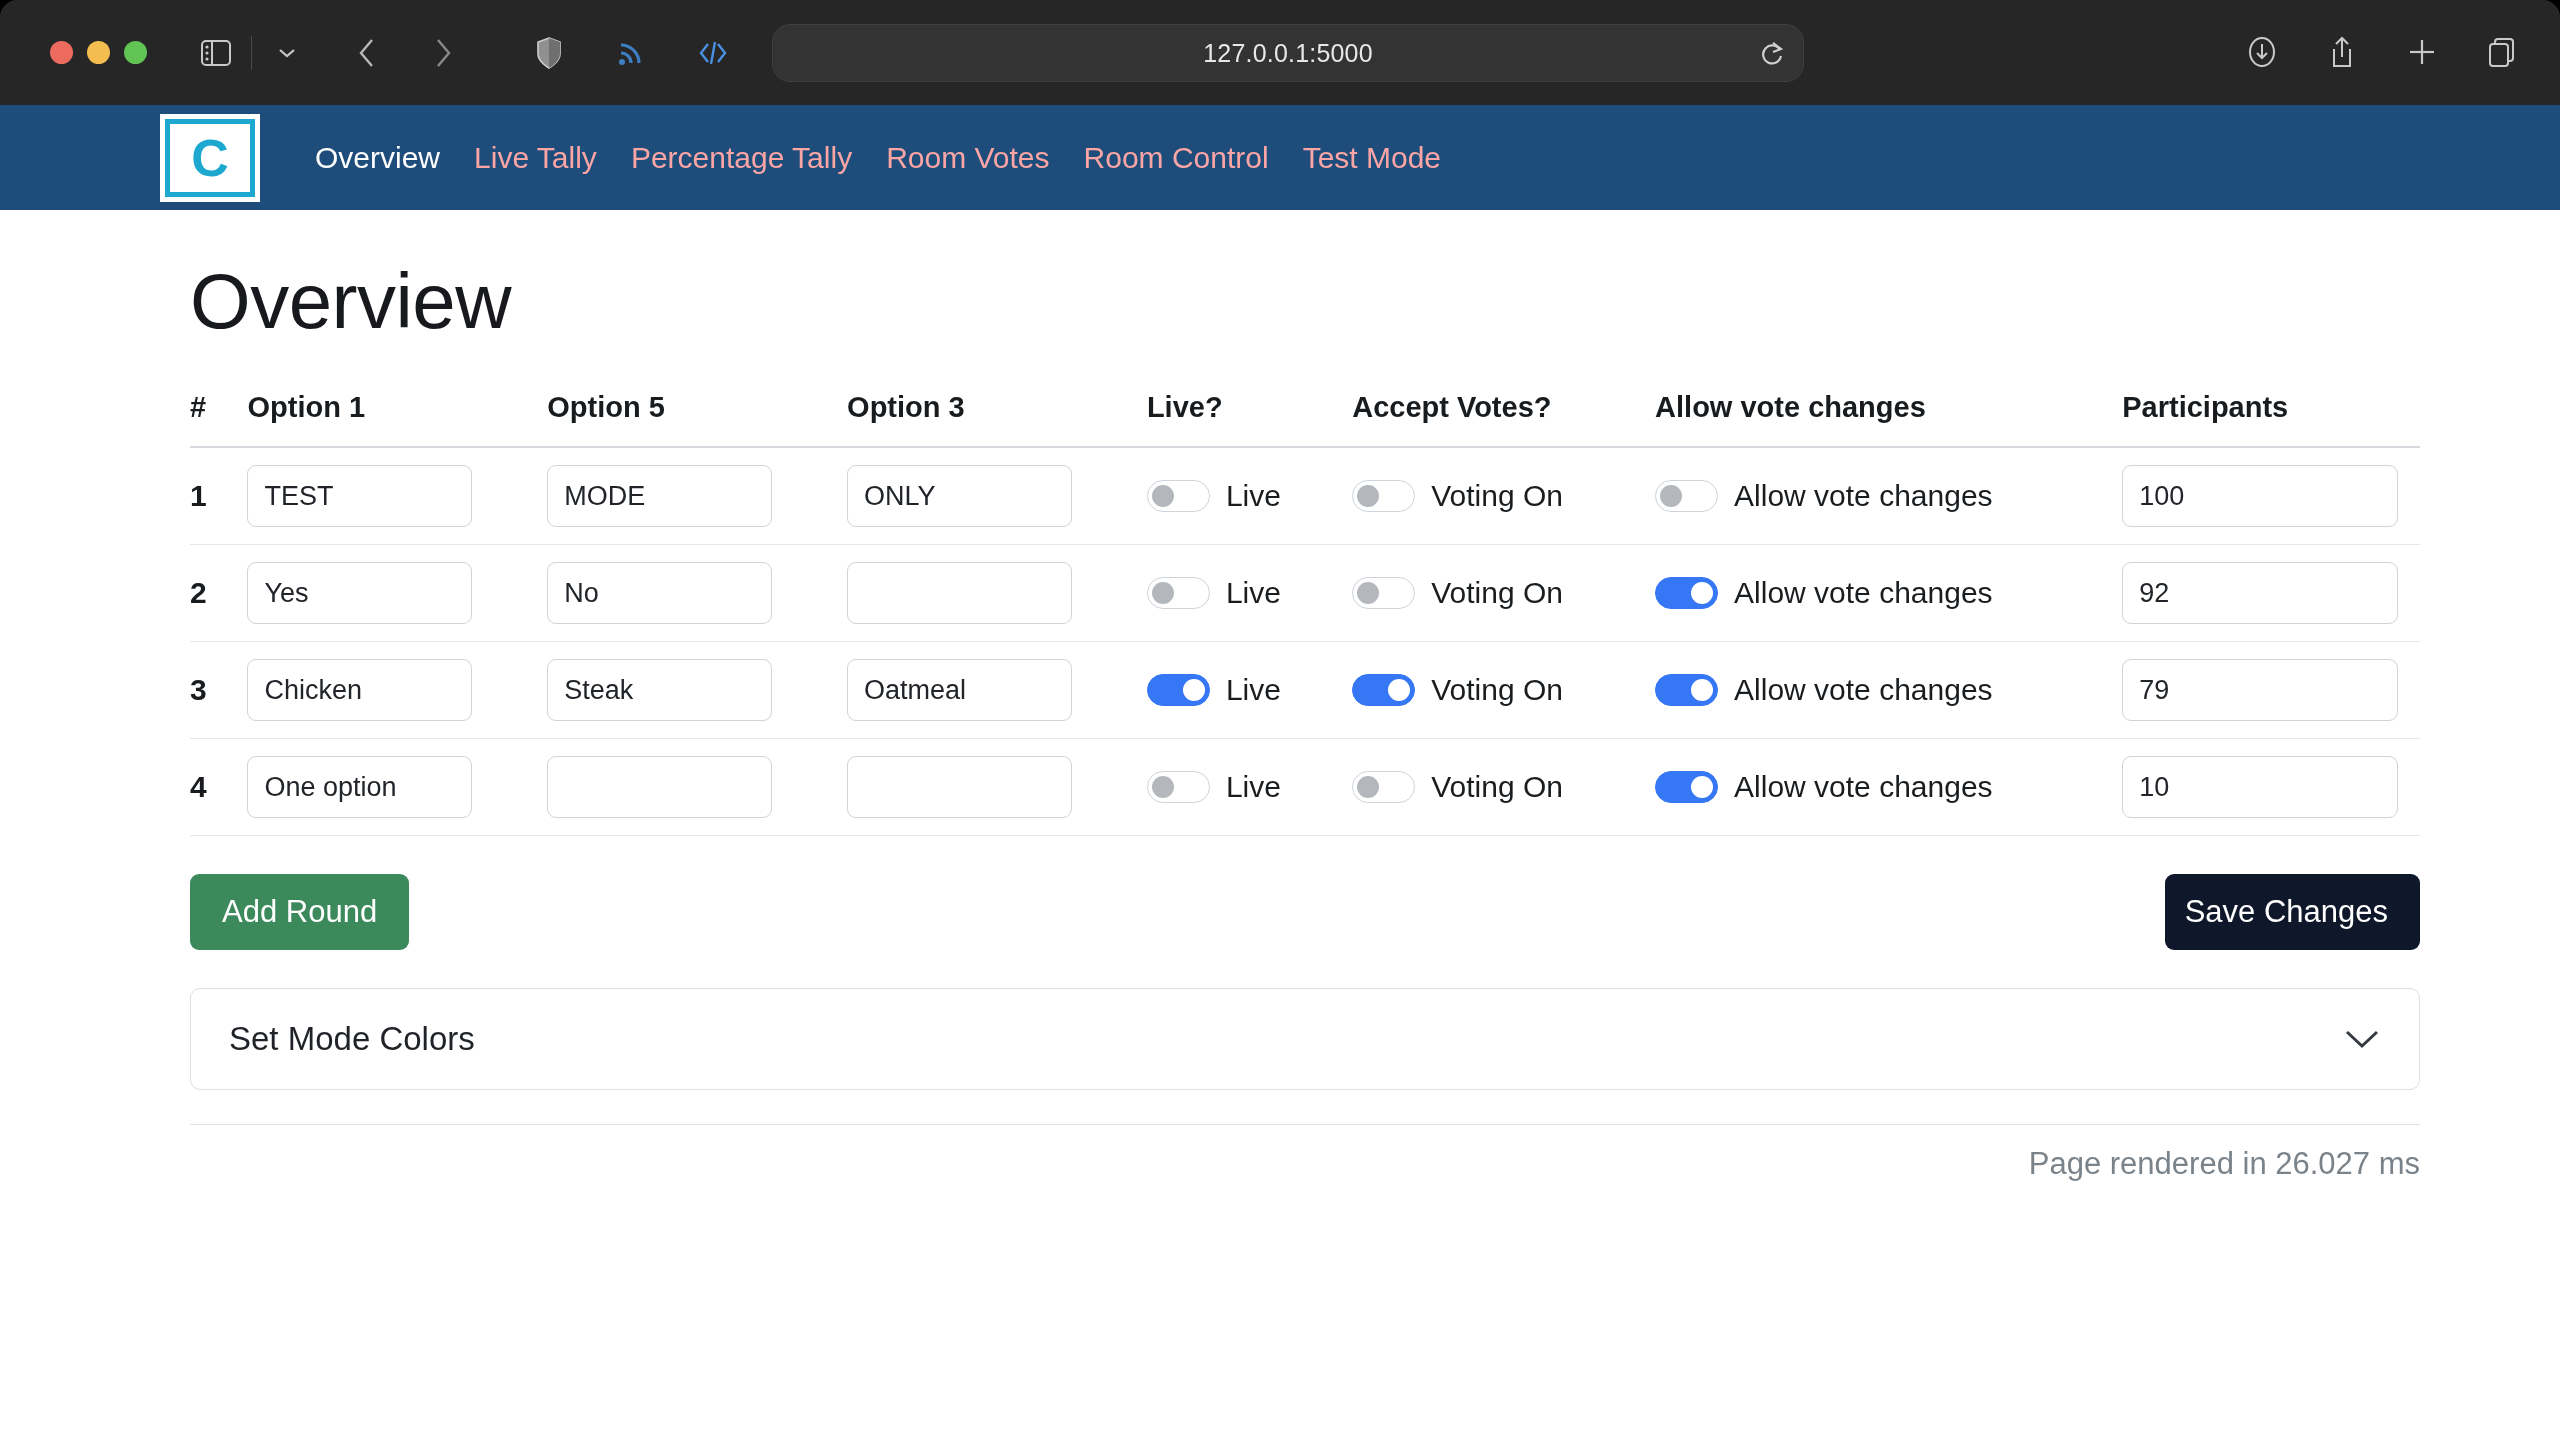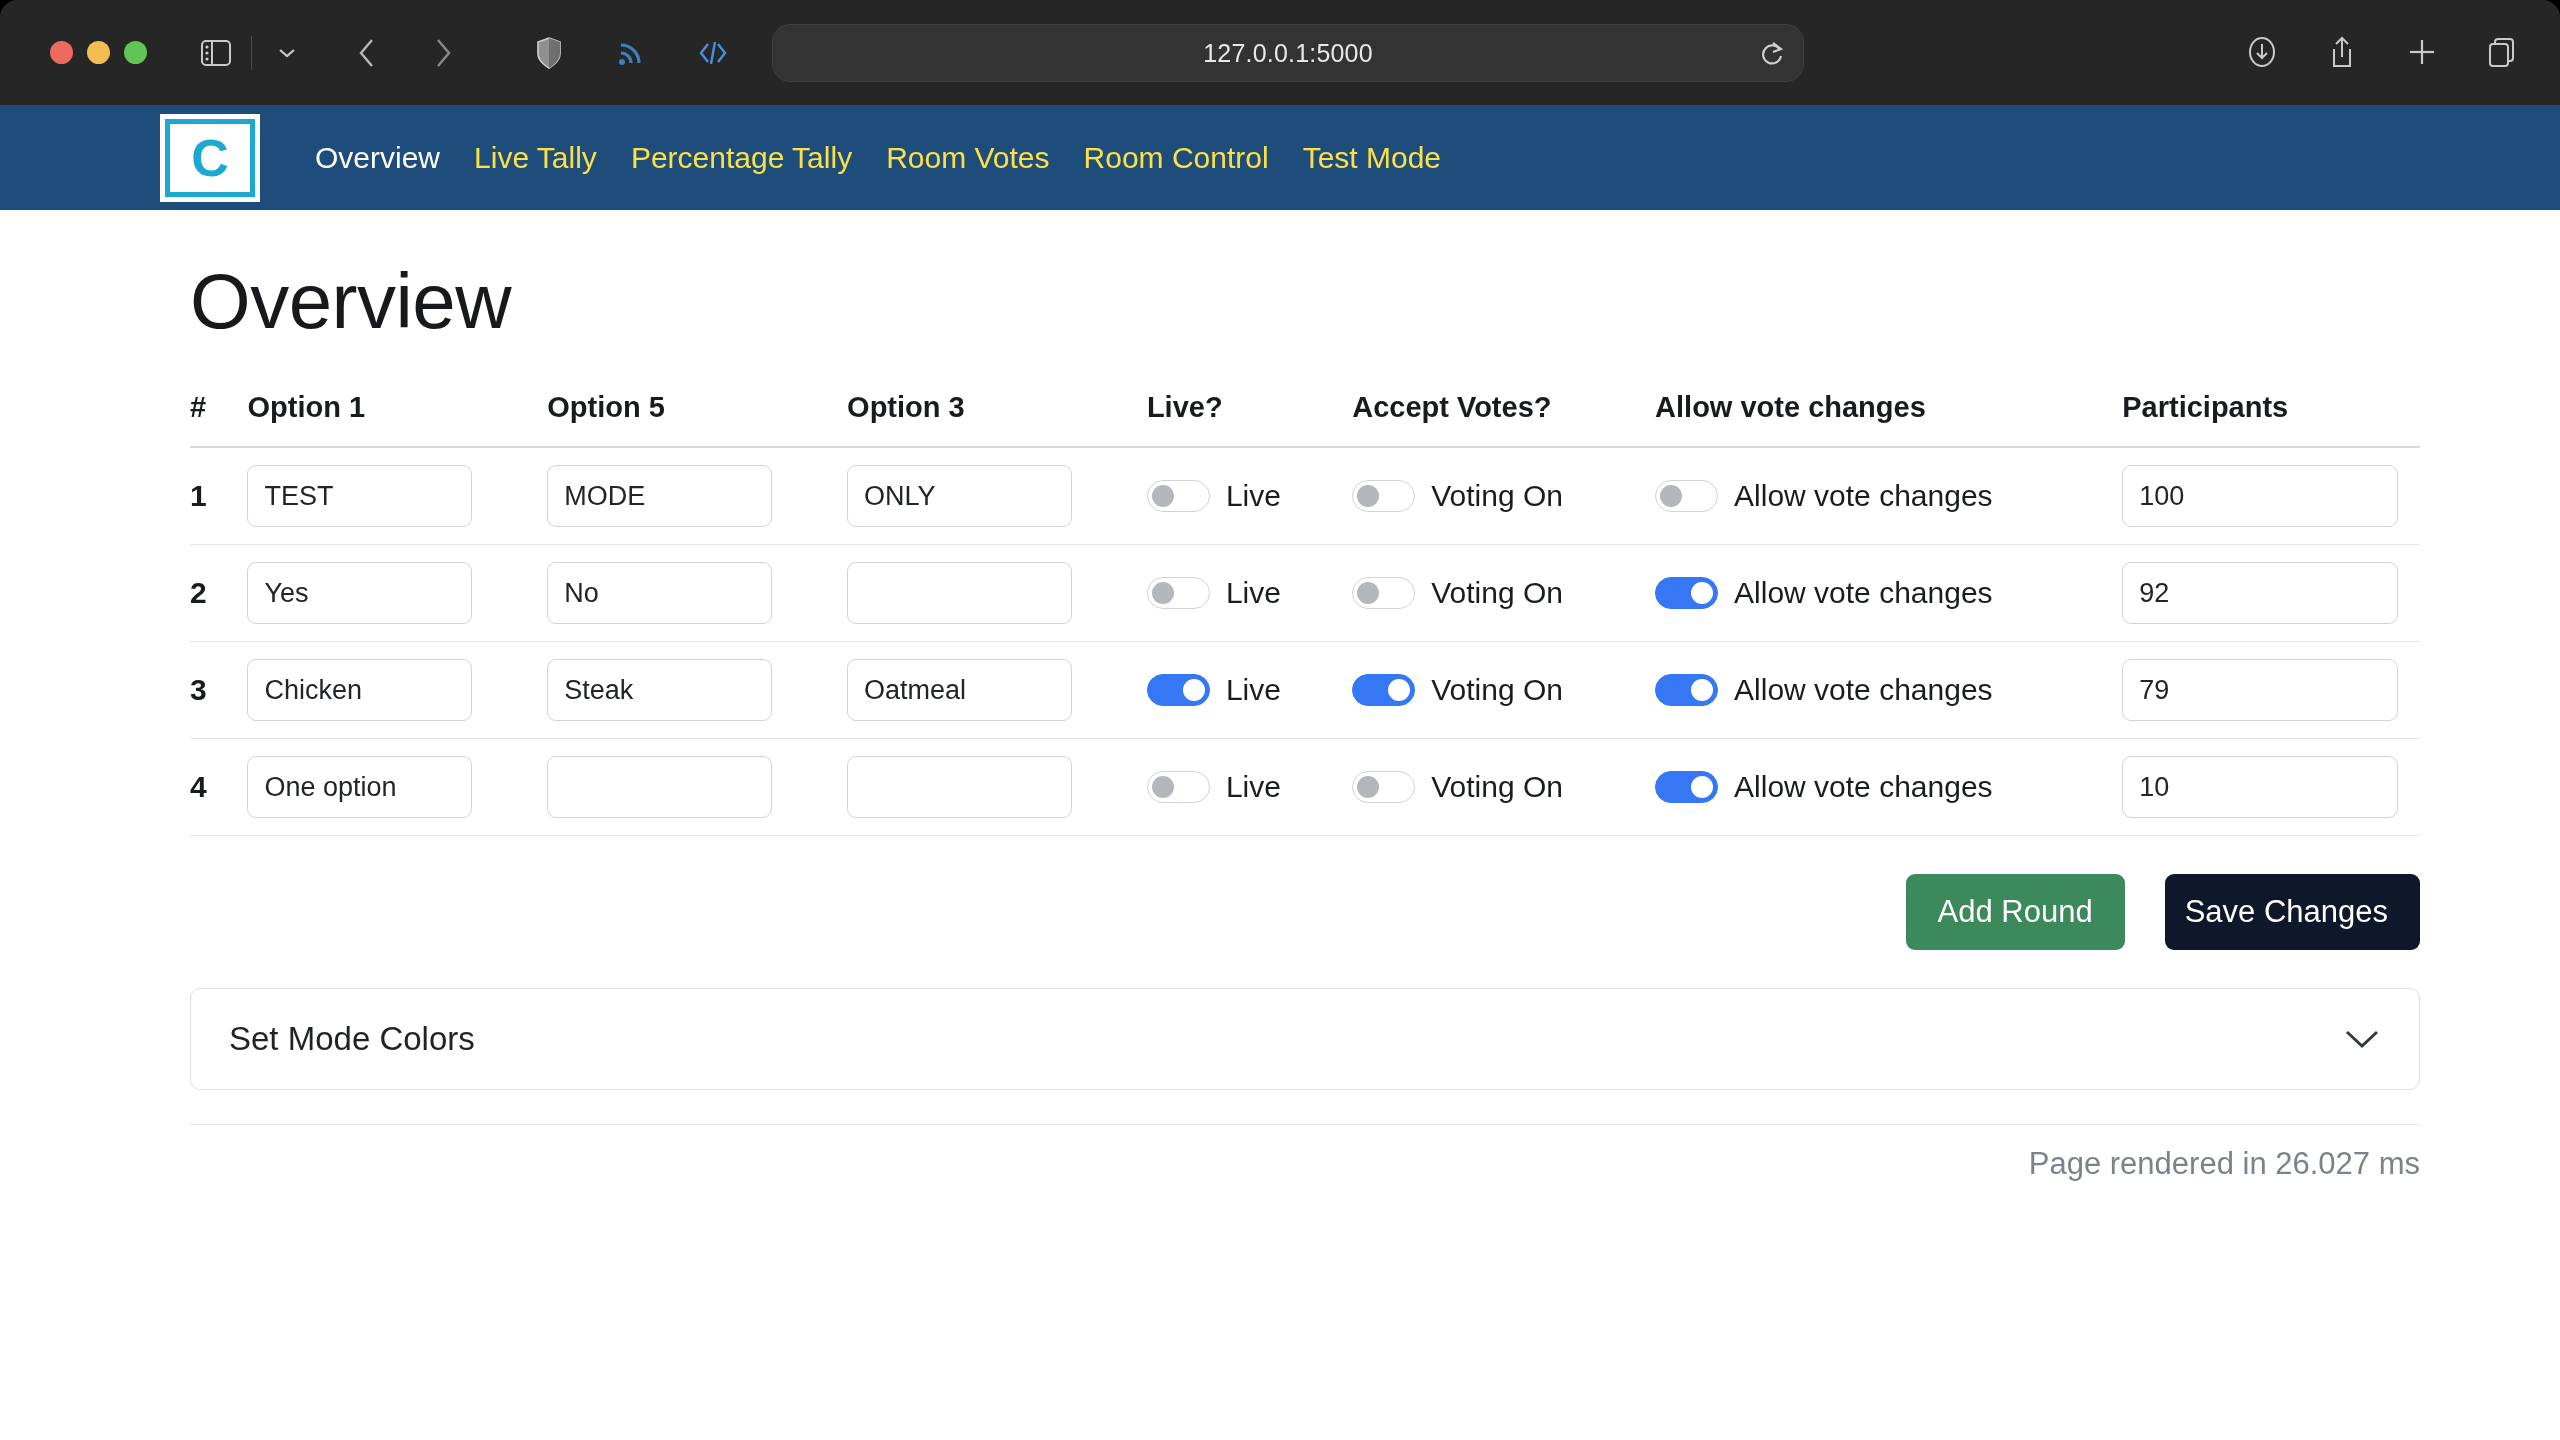--- a/index.html
+++ b/index.html
@@ -72,21 +72,21 @@
   .logo-inner{
     width:100%; height:100%;
     border: 5px solid #1ca8cf;
     background:#ffffff;
     display:flex; align-items:center; justify-content:center;
   }
   .logo-c { color:#1ca8cf; font-size:52px; font-weight:bold; line-height:1; font-family:"Liberation Sans", sans-serif;}
 
   .navlinks { display:flex; align-items:center; gap:0; }
   .navlink {
-    color:#fde047; font-size:30px; padding: 0 17px; text-decoration:none; white-space:nowrap;
+    color:#fca5a5; font-size:30px; padding: 0 17px; text-decoration:none; white-space:nowrap;
   }
   .navlink.active { color:#ffffff; }
 
   .content { padding: 0 0 0 0; }
   .container { width: 2230px; margin-left: 190px; }
 
   h1.page-title {
     font-size: 78px; font-weight: 400; color:#17191c;
     margin: 46px 0 44px 0; letter-spacing:-0.5px;
   }
@@ -130,21 +130,21 @@
   }
   .switch .knob {
     position:absolute; top:50%; transform:translateY(-50%);
     left: 4px; width: 22px; height: 22px; border-radius: 50%;
     background:#b4b8bd;
   }
   .switch.on { background:#3577f4; border-color:#3577f4; }
   .switch.on .knob { left: auto; right: 4px; background:#ffffff; }
   .switch-label { font-size:30px; color:#1a1d20; white-space:nowrap; }
 
-  .btnrow { display:flex; align-items:center; justify-content:flex-end; margin-top: 38px; gap: 40px; }
+  .btnrow { display:flex; align-items:center; justify-content:space-between; margin-top: 38px; }
   .btn {
     border:none; border-radius: 9px; color:#fff;
     font-size: 31px; font-family:"Liberation Sans", sans-serif;
     padding: 20px 32px; cursor:pointer;
   }
   .btn-add { background:#3c8a5c; }
   .btn-save { background:#0f172a;padding-left:20px; }
 
   .accordion { margin-top: 38px; }
   .acc-item {

